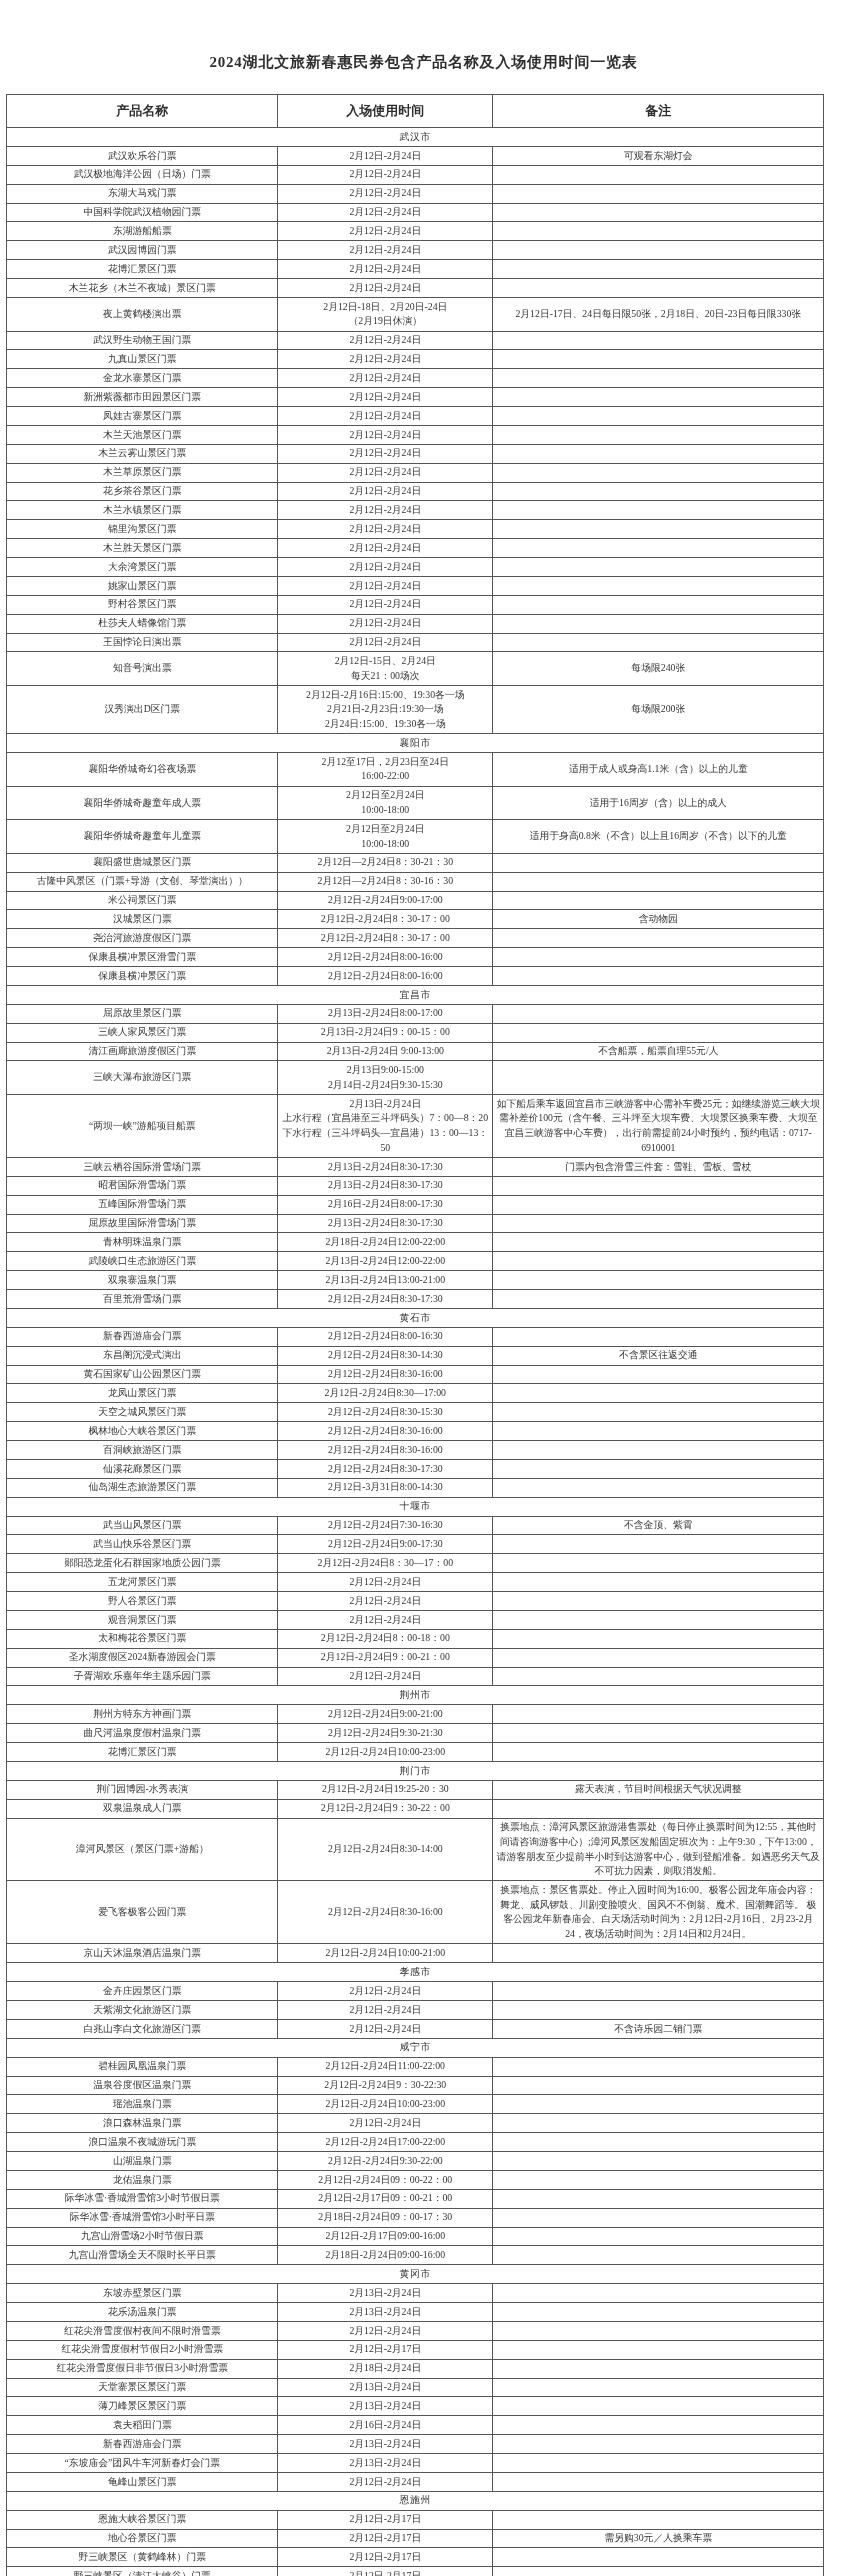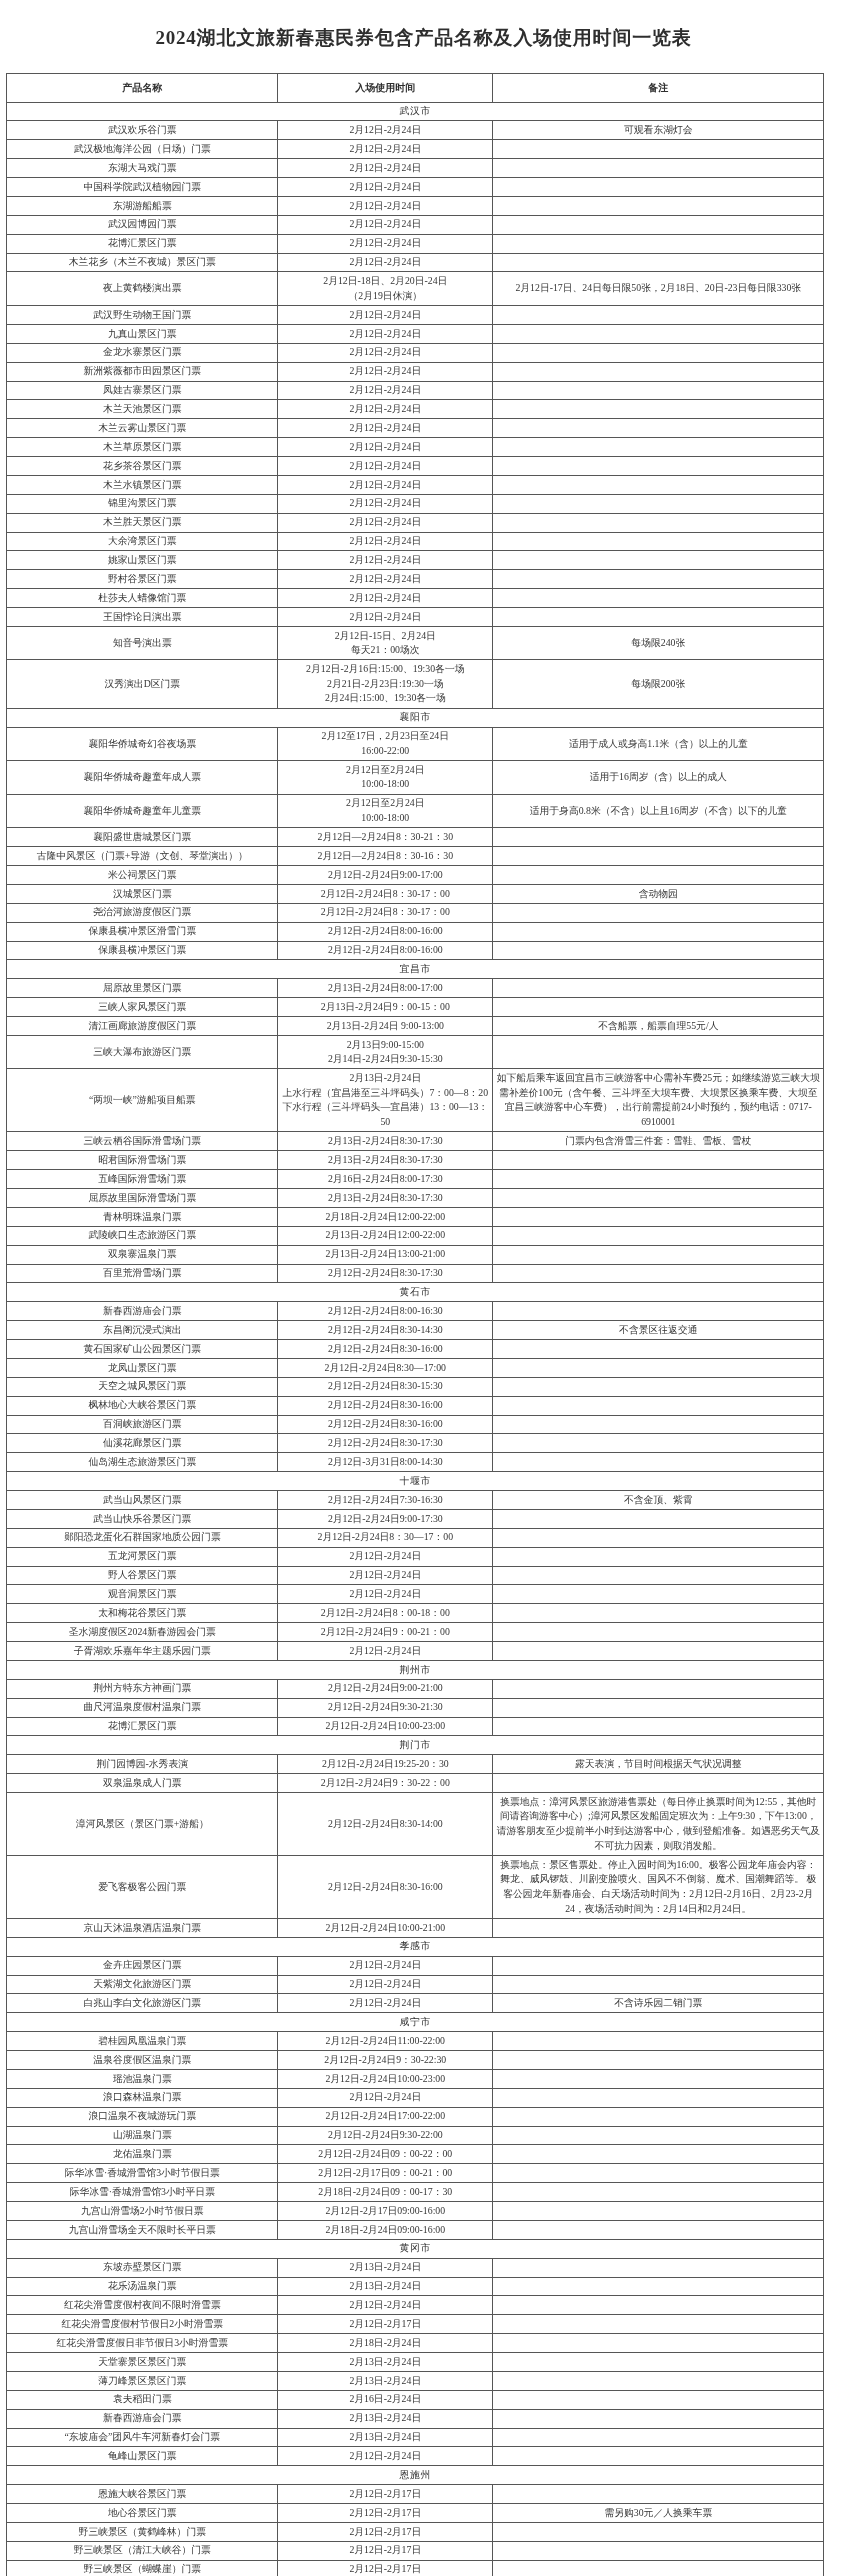--- a/index.html
+++ b/index.html
@@ -2,35 +2,35 @@
 <html style="font-size:12.5px"><head>
 <meta charset="utf-8">
 <style>
   html,body{margin:0;padding:0;}
   body{
     width:847px;height:2576px;overflow:hidden;background:#ffffff;
     font-family:"Liberation Serif","DejaVu Serif",serif;color:#353535;
   }
   .page{width:847px;}
   .title{
-    text-align:center;font-weight:bold;font-size:19px;color:#2e2e2e;
-    padding:25px 0 22px 0;letter-spacing:0.8px;
+    text-align:center;font-weight:bold;font-size:15px;color:#2e2e2e;
+    padding:25px 0 22px 0;letter-spacing:0.8px;margin-top:28px;
   }
   table.voucher{
     border-collapse:collapse;table-layout:fixed;
     margin-left:6.3px;width:817px;background:#fff;
   }
   table.voucher td{
     border:0.8px solid #565656;
     font-size:9.8px;line-height:1.5;
     padding:1.6px 3.1px;text-align:center;vertical-align:middle;
     overflow:hidden;
   }
   tr.header-row td{
-    font-weight:bold;font-size:10px;padding:6.3px 3.1px;color:#2e2e2e;
+    font-weight:bold;font-size:13px;padding:6.3px 3.1px;color:#2e2e2e;
   }
   td.city-cell{
     font-weight:normal;font-size:13.3px;padding:7.8px 3.1px;color:#2e2e2e;
     letter-spacing:0.8px;
   }
   td.time-cell{white-space:pre-line;}
   td.note-cell{text-align:left;padding-left:4.7px;padding-right:4.7px;}
 </style>
 </head>
 <body>

